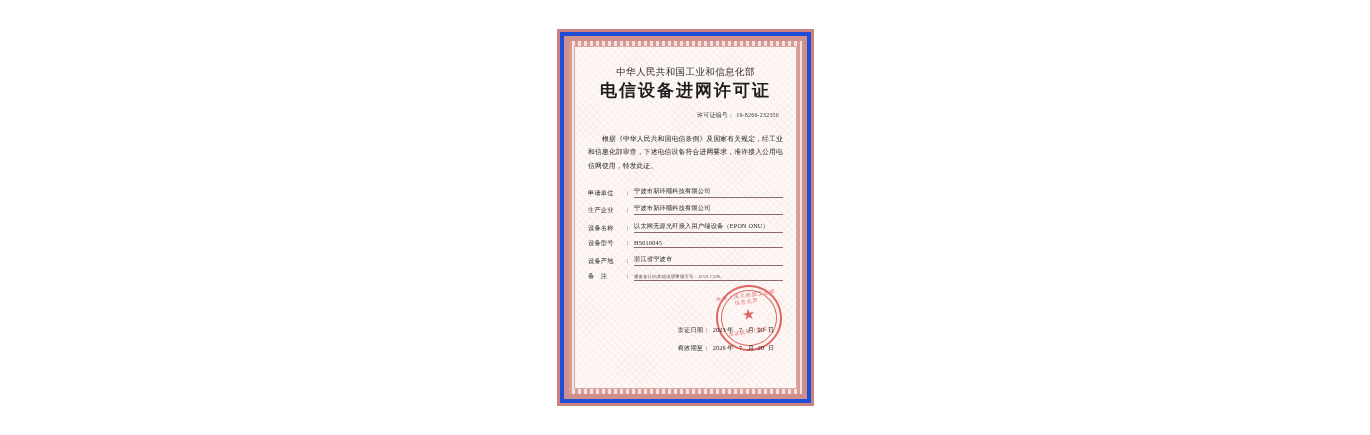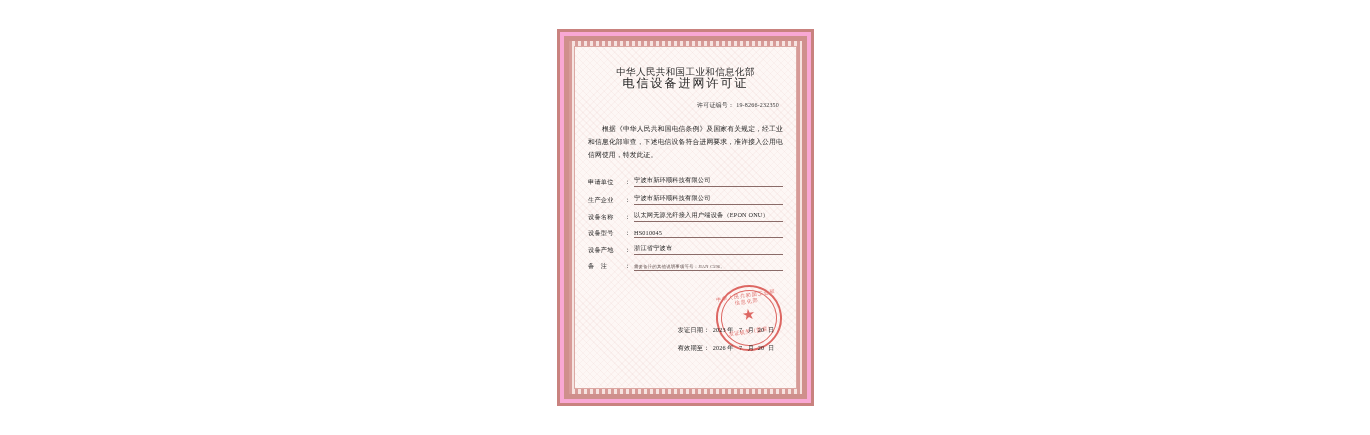--- a/index.html
+++ b/index.html
@@ -19,21 +19,21 @@
     height: 435px;
     background: #ffffff;
   }
   
   .certificate {
     position: absolute;
     left: 557px;
     top: 29px;
     width: 257px;
     height: 377px;
-    background: #f9a8d4;
+    background: #1d4ed8;
     box-sizing: border-box;
     border: 3px solid #c9827f;
     padding: 4px;
   }
   .cert-inner-border {
     position: relative;
     width: 100%;
     height: 100%;
     box-sizing: border-box;
     border: 5px solid #cf8f8c;
@@ -67,24 +67,25 @@
     text-align: center;
     font-size: 9.5px;
     letter-spacing: 0.4px;
     color: #2b2b2b;
     margin-top: 12px;
     line-height: 1.1;
   }
   .cert-title {
     position: relative;
     text-align: center;
-    font-size: 12px;
-    font-weight: normal;
+    font-size: 17px;
+    font-weight: bold;
     letter-spacing: 2px;
     color: #1d1d1d;
+    margin-top: 5px;
     line-height: 1.1;
   }
   .cert-license-no {
     position: relative;
     text-align: right;
     font-size: 6px;
     color: #3a3a3a;
     margin-top: 10px;
     padding-right: 4px;
     letter-spacing: 0.2px;

